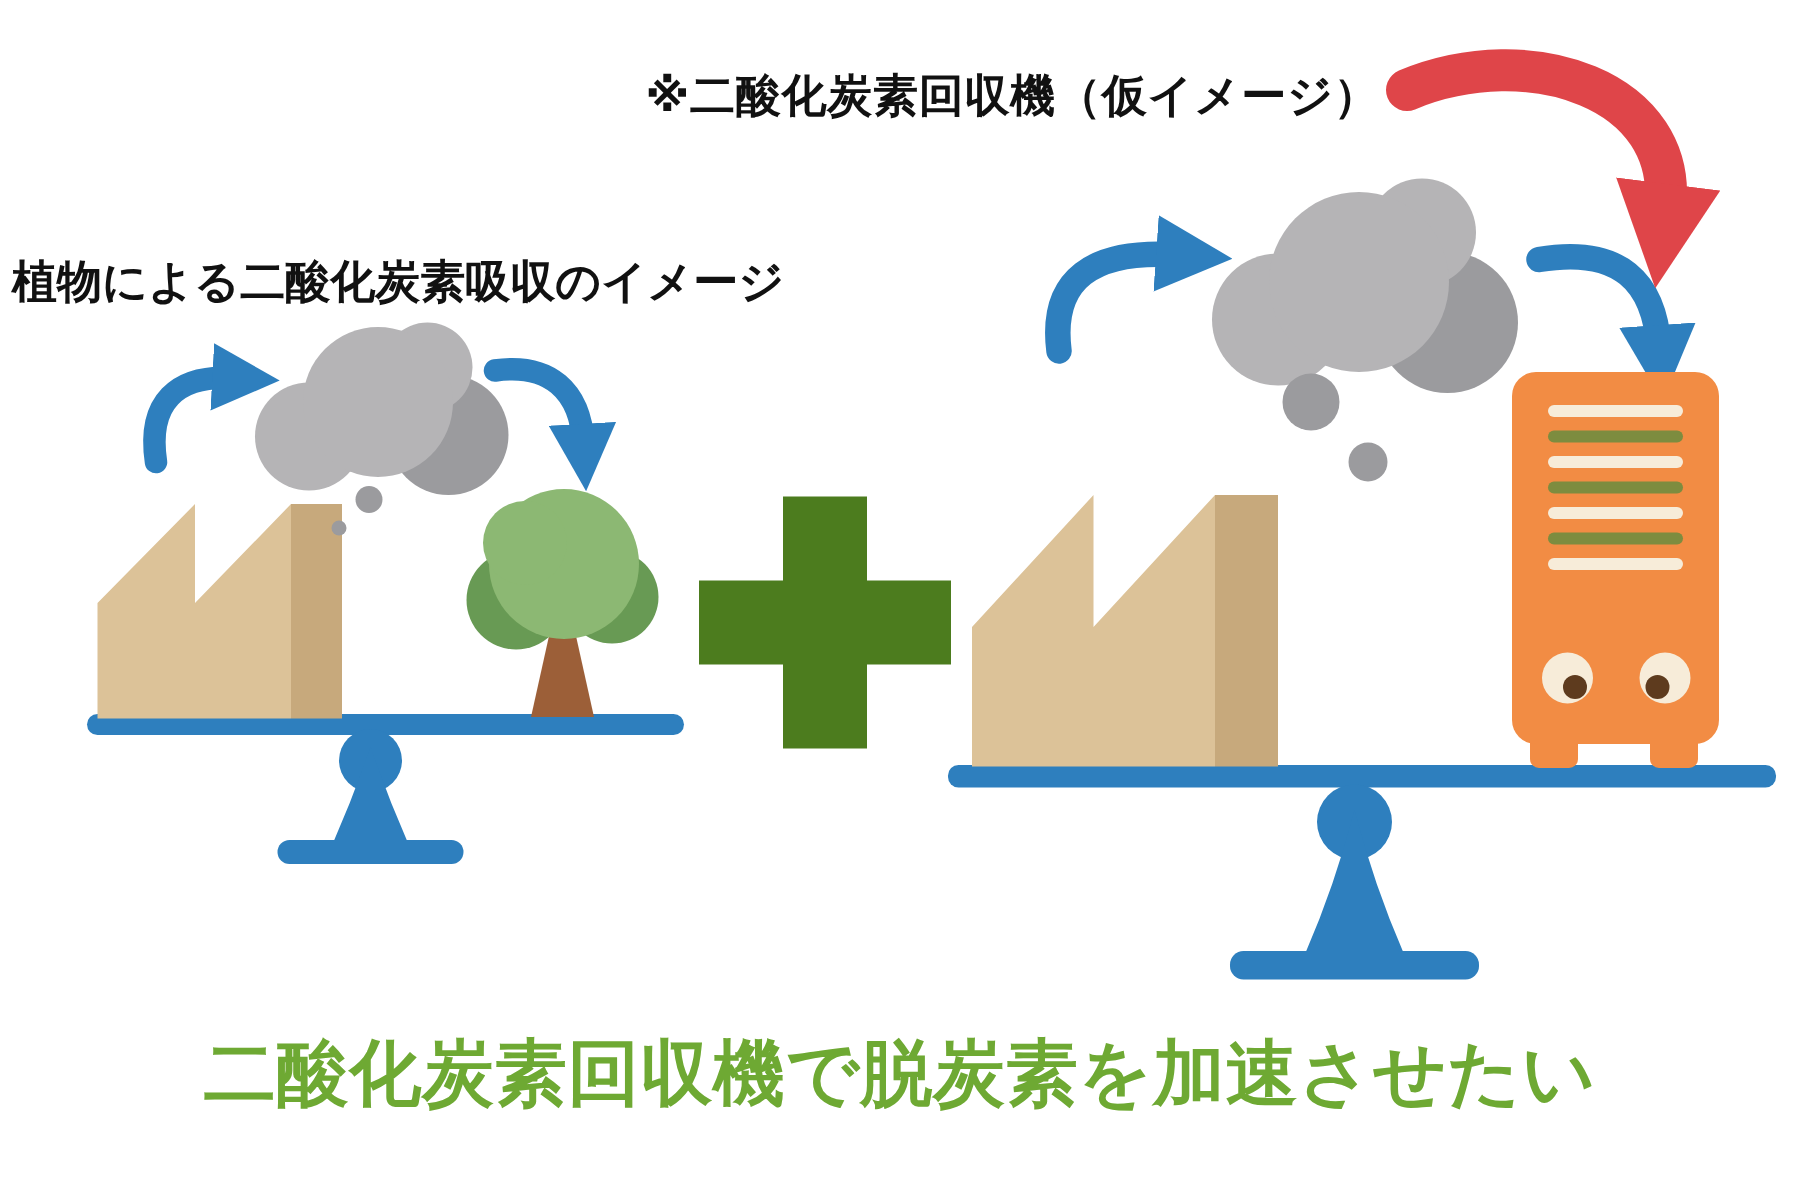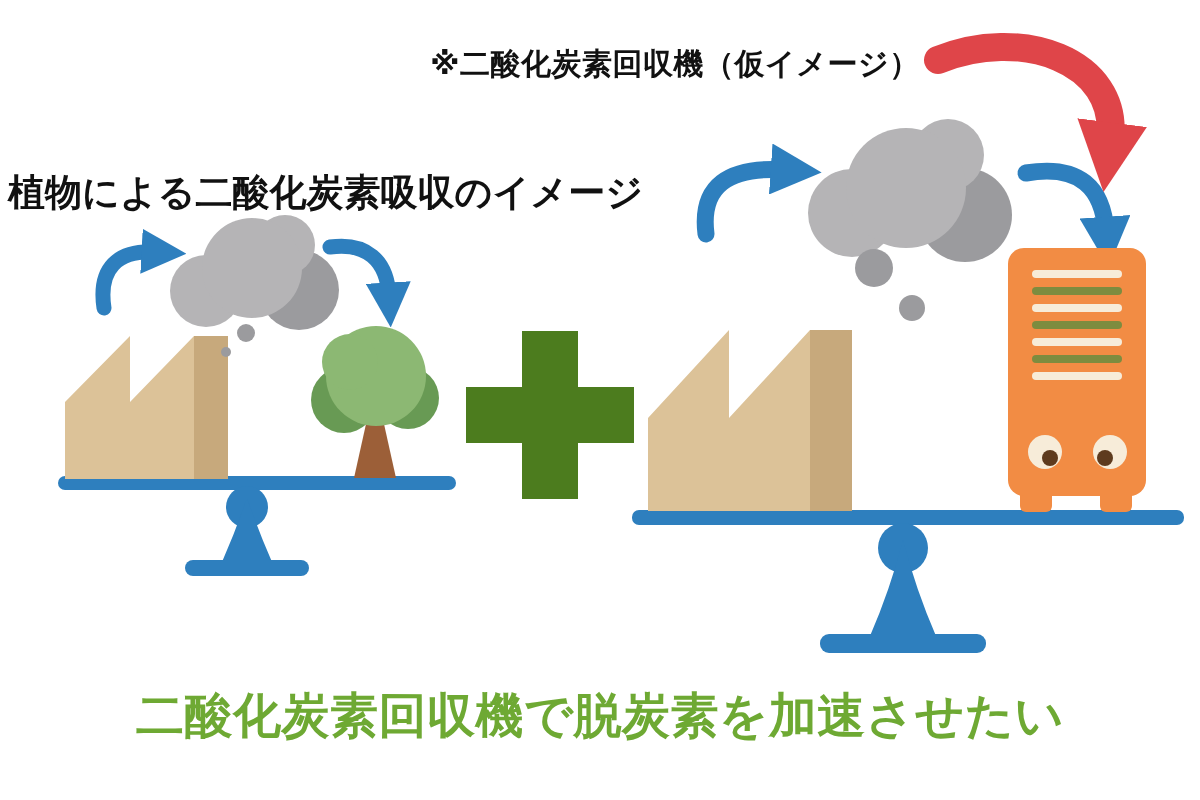--- a/index.html
+++ b/index.html
@@ -2,21 +2,21 @@
 <html><head>
 <meta charset="utf-8">
 <style>
   * { margin:0; padding:0; box-sizing:border-box; }
   html,body { background:#ffffff; }
   body { font-family:"DejaVu Sans","Liberation Sans",sans-serif; }
   .canvas { position:relative; width:1200px; height:800px; background:#ffffff; overflow:hidden; }
   .scene-svg { position:absolute; left:0; top:0; width:1200px; height:800px; }
   .text-block { position:absolute; font-weight:bold; color:#111111; white-space:nowrap; }
   .machine-note { top:44px; left:675px; transform:translateX(-50%); font-size:30px; letter-spacing:0.5px; }
-  .plant-label  { top:168px; left:8px; font-size:37px; }
+  .plant-label  { top:168px; left:8px; font-size:30px; }
   .headline     { top:684px; left:600px; transform:translateX(-50%); font-size:48px; color:#6ea933; letter-spacing:0.5px; }
 
   
   .fill-blue   { fill:#2e7fbe; }
   .fill-red    { fill:#df4549; }
   .stroke-blue { stroke:#2e7fbe; }
   .stroke-red  { stroke:#df4549; }
   .fill-cloud-l{ fill:#b5b4b6; }
   .fill-cloud-d{ fill:#9b9b9e; }
   .fill-tan-l  { fill:#dcc298; }

